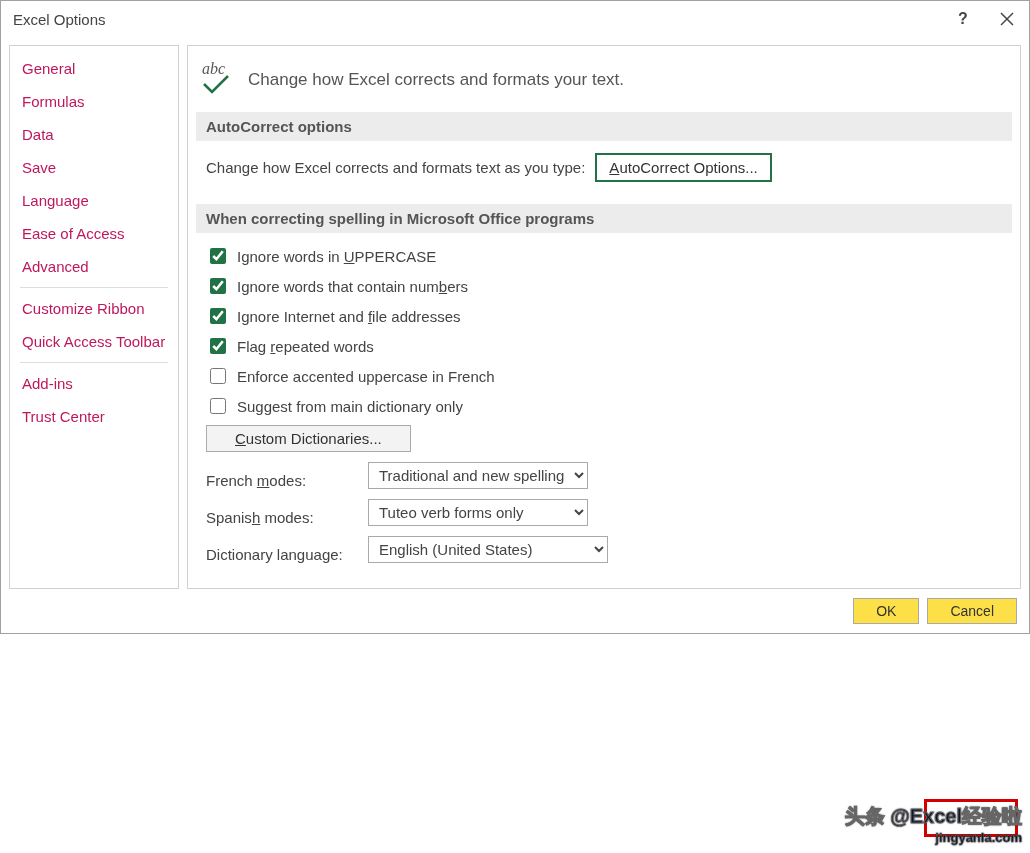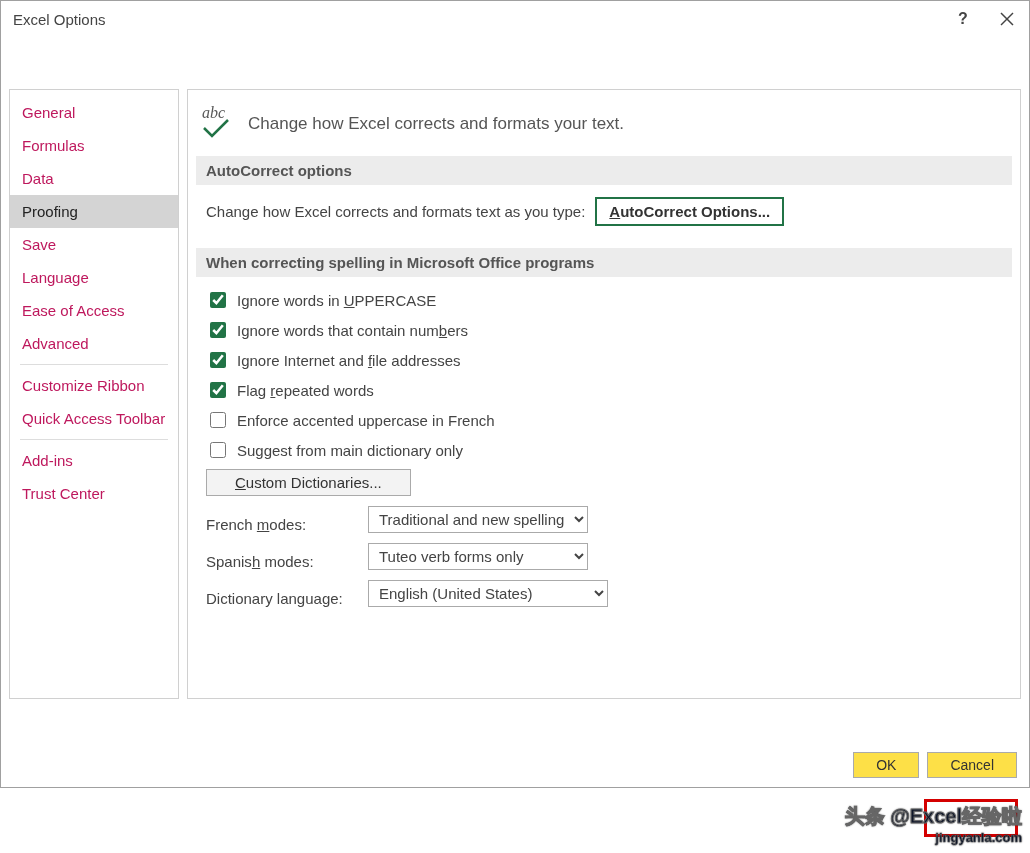--- a/index.html
+++ b/index.html
@@ -1,32 +1,32 @@
 <!DOCTYPE html>
 <html><head>
 <meta charset="utf-8">
 <style>
 * { box-sizing: border-box; font-family: "Segoe UI", Arial, sans-serif; }
 body { margin: 0; padding: 0; background: #fff; width: 1030px; height: 853px; overflow: hidden; }
-.window { width: 1030px; height: 788px; border: 1px solid #a0a0a0; display: flex; flex-direction: column; background:#fff;gap:44px;}
+.window { width: 1030px; height: 634px; border: 1px solid #a0a0a0; display: flex; flex-direction: column; background:#fff;}
 .titlebar { height: 36px; display:flex; align-items:center; padding-left:12px; font-size:15px; color:#444;}
 .titlebar .spacer{flex:1;}
 .titlebar .btn{width:44px; height:36px; display:flex; align-items:center; justify-content:center; cursor:pointer;}
 .content{flex:1; display:flex; padding:8px 8px 0 8px; gap:8px;}
 .sidebar{width:170px; border:1px solid #d0d0d0; background:#fff; padding-top:6px;}
 .sidebar .item{padding:8px 12px; font-size:15px; color:#be185d; cursor:pointer;}
 .sidebar .item.selected{background:#d4d4d4; color:#222;}
 .sidebar hr{border:none; border-top:1px solid #ddd; margin:4px 10px;}
 .main{flex:1; border:1px solid #d0d0d0; padding:10px 8px 8px 8px; overflow:auto;}
 .hero{display:flex; align-items:center; gap:12px; padding:6px 4px 14px 4px;}
 .hero-text{font-size:17px; color:#555;}
 .section-head{background:#ececec; padding:6px 10px; font-weight:600; color:#555; font-size:15px;}
 .section-body{padding:12px 10px 14px 10px;}
 .row{display:flex; align-items:center; gap:10px; margin-bottom:8px; font-size:15px; color:#444;}
-.btn-outline{border:2px solid #217346; background:#fff; padding:4px 12px; font-size:15px; color:#333; cursor:pointer;font-weight:bold;}
+.btn-outline{border:2px solid #217346; background:#fff; padding:4px 12px; font-size:15px; color:#333; cursor:pointer;}
 .btn-gray{border:1px solid #aaa; background:#f3f3f3; padding:4px 28px; font-size:15px; color:#333; cursor:pointer;}
 .check{display:flex; align-items:center; gap:8px; margin-bottom:8px; font-size:15px; color:#444;}
 .check input[type=checkbox]{width:16px; height:16px; accent-color:#217346;}
 .formrow{display:flex; align-items:flex-end; gap:12px; margin-top:10px;}
 .formrow label{width:150px; font-size:15px; color:#444;}
 select{border:1px solid #aaa; background:#fff; padding:3px 6px; font-size:15px; color:#444;}
 .sel-small{width:220px;}
 .sel-big{width:240px;}
 .footer{display:flex; justify-content:flex-end; align-items:center; height:44px; padding-right:12px; gap:8px;}
 .footer-btn{border:1px solid #aaa; background:#fde047; padding:4px 22px; font-size:14px; color:#333; cursor:pointer;}
@@ -56,21 +56,20 @@
           <line x1="13" y1="1" x2="1" y2="13" stroke="#444" stroke-width="1.5"></line>
         </svg>
     </div>
   </div>
 
   <div class="content">
     <div class="sidebar">
       <div class="item">General</div>
       <div class="item">Formulas</div>
       <div class="item">Data</div>
-      <div class="item selected">Proofing</div>
       <div class="item">Save</div>
       <div class="item">Language</div>
       <div class="item">Ease of Access</div>
       <div class="item">Advanced</div>
       <hr>
       <div class="item">Customize Ribbon</div>
       <div class="item">Quick Access Toolbar</div>
       <hr>
       <div class="item">Add-ins</div>
       <div class="item">Trust Center</div>

